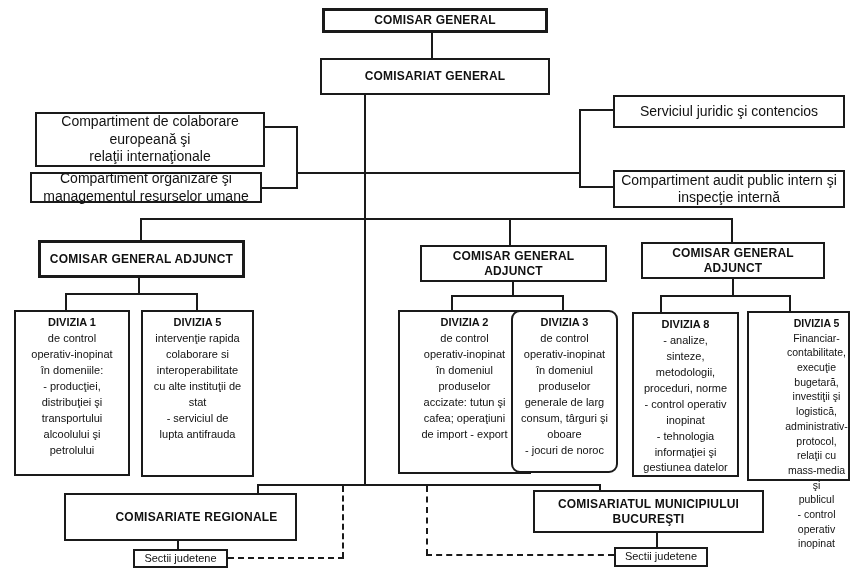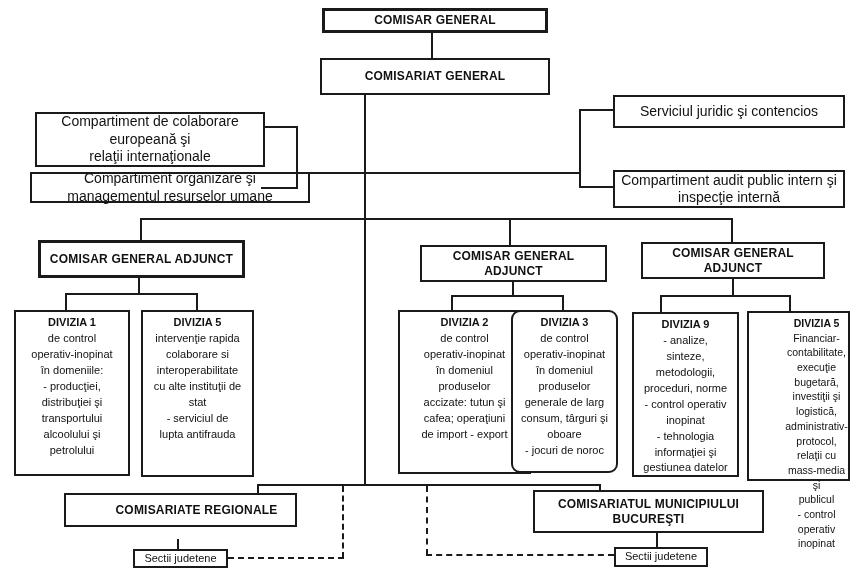--- a/index.html
+++ b/index.html
@@ -29,21 +29,21 @@
 
 <div class="page">
 
   <div class="box hdr thick" style="left:322px;top:8px;width:226px;height:25px;">COMISAR GENERAL</div>
 
   <div class="box staff multiline" style="left:35px;top:112px;width:230px;height:55px;">Compartiment de colaborare europeană şi
 relaţii internaţionale</div>
 
   <div class="box hdr" style="left:320px;top:58px;width:230px;height:37px;">COMISARIAT GENERAL</div>
 
-  <div class="box staff multiline" style="left:30px;top:172px;width:280px;height:31px;">Compartiment organizare şi
+  <div class="box staff multiline" style="left:30px;top:172px;width:232px;height:31px;">Compartiment organizare şi
 managementul resurselor umane</div>
 
   <div class="box staff" style="left:613px;top:95px;width:232px;height:33px;">Serviciul juridic şi contencios</div>
 
   <div class="box staff multiline" style="left:613px;top:170px;width:232px;height:38px;">Compartiment audit public  intern şi
 inspecţie internă</div>
 
   <div class="box hdr thick" style="left:38px;top:240px;width:207px;height:38px;">COMISAR GENERAL ADJUNCT</div>
 
   <div class="box hdr" style="left:420px;top:245px;width:187px;height:37px;">COMISAR GENERAL ADJUNCT</div>
@@ -90,21 +90,21 @@
 operativ-inopinat
 în domeniul
 produselor
 generale de larg
 consum, târguri şi
 oboare
 - jocuri de noroc</div>
   </div>
 
   <div class="box division" style="left:632px;top:312px;width:107px;height:165px;">
-    <div class="dtitle">DIVIZIA 9</div>
+    <div class="dtitle">DIVIZIA 8</div>
     <div class="dbody multiline">- analize,
 sinteze,
 metodologii,
 proceduri, norme
 - control operativ
 inopinat
 - tehnologia
 informaţiei şi
 gestiunea datelor</div>
   </div>
@@ -116,21 +116,21 @@
 execuţie bugetară,
 investiţii şi logistică,
 administrativ-
 protocol, relaţii cu
 mass-media şi
 publicul
 - control operativ
 inopinat</div>
   </div>
 
-  <div class="box hdr" style="left:64px;top:493px;width:233px;height:34px;padding-left:32px;">COMISARIATE REGIONALE</div>
+  <div class="box hdr" style="left:64px;top:493px;width:233px;height:48px;padding-left:32px;">COMISARIATE REGIONALE</div>
 
   <div class="box hdr multiline" style="left:533px;top:490px;width:231px;height:43px;">COMISARIATUL MUNICIPIULUI
 BUCUREŞTI</div>
 
   <div class="box sect" style="left:133px;top:549px;width:95px;height:19px;">Sectii judetene</div>
 
   <div class="box sect" style="left:614px;top:547px;width:94px;height:20px;">Sectii judetene</div>
 
   <div class="ln" style="left:431px;top:33px;width:2px;height:25px;"></div>
   <div class="ln" style="left:364px;top:95px;width:2px;height:390px;"></div>

